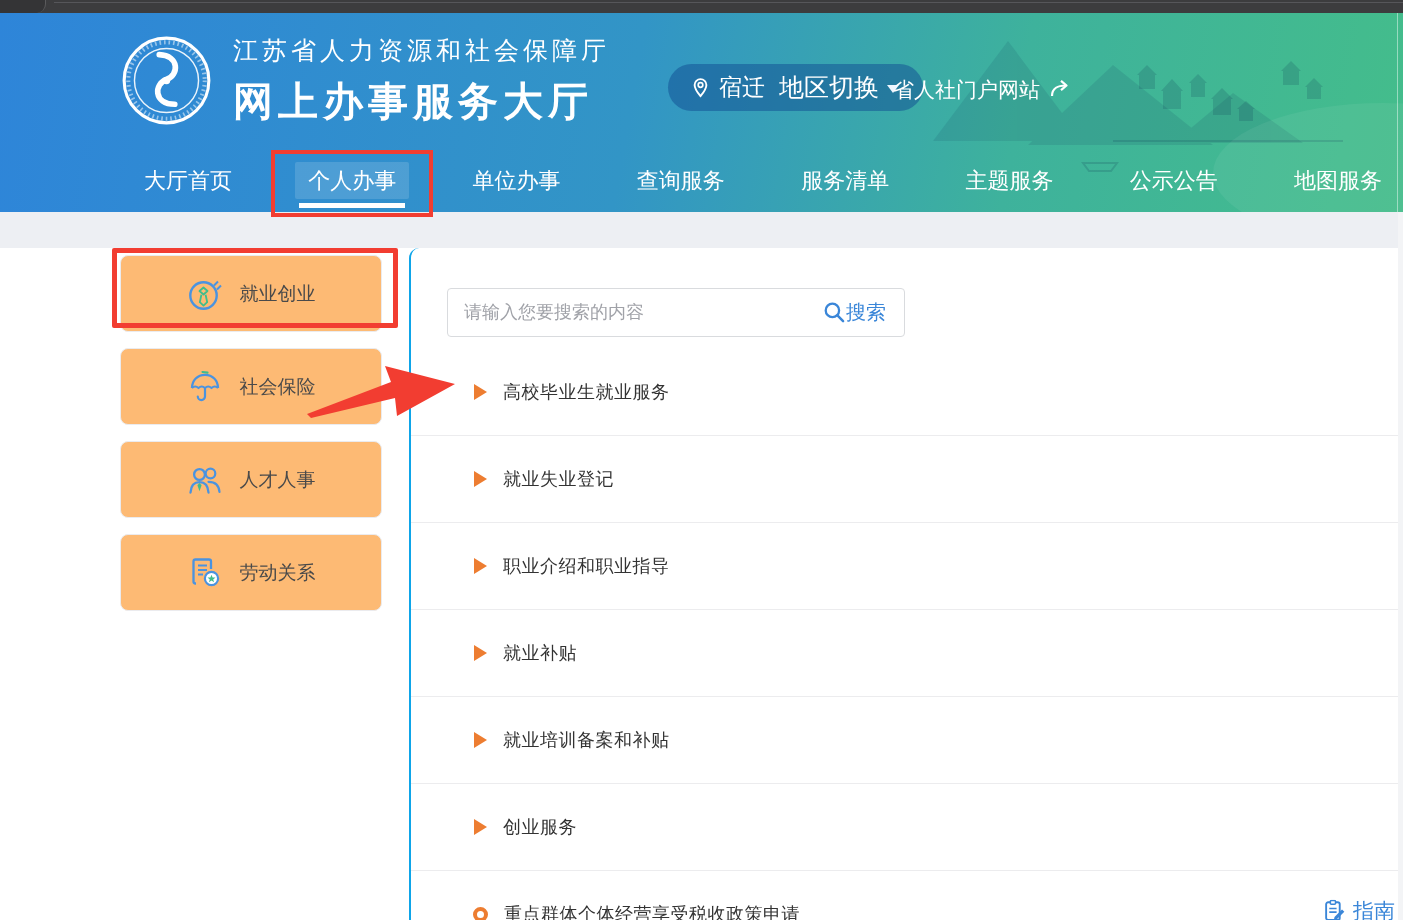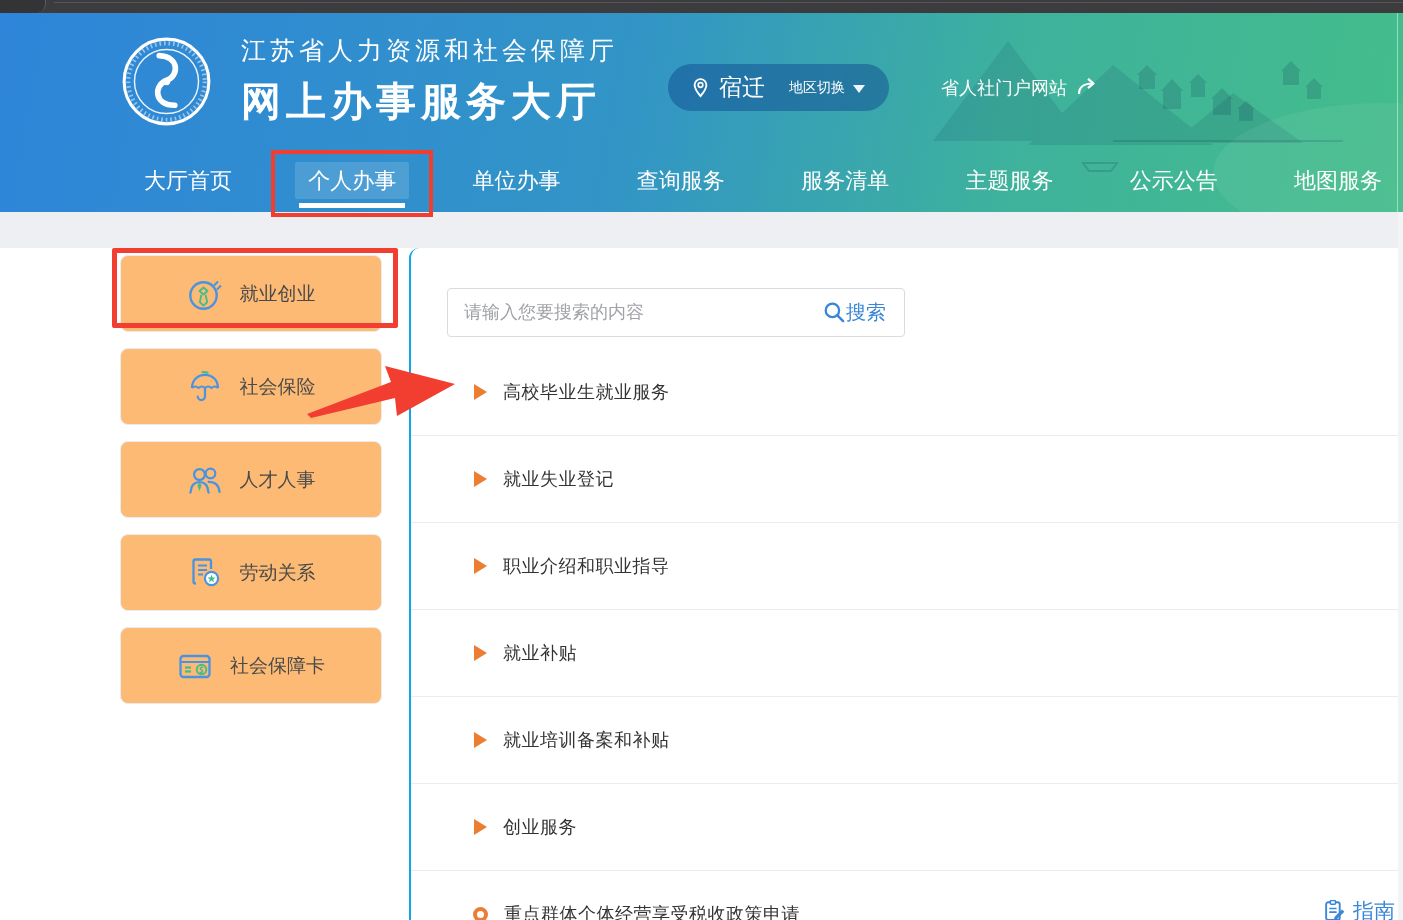--- a/index.html
+++ b/index.html
@@ -11,32 +11,32 @@
   
   .browser-bar { position:absolute; top:0; left:0; right:0; height:13px; background:#3c3c3e; z-index:5; }
   .browser-bar .tab-corner { position:absolute; left:0; top:0; width:46px; height:13px; background:#343436; border-bottom-right-radius:9px; border-right:1px solid #5a5a5c; }
   .browser-bar .top-line { position:absolute; left:54px; right:0; top:2px; height:1px; background:#56565a; }
 
   
   .header { position:absolute; top:13px; left:0; width:1403px; height:199px;
     background:linear-gradient(100deg,#2e85d9 0%,#3295c6 45%,#3eb29c 72%,#44bd8b 100%); z-index:1; }
   .header-art { position:absolute; right:0; top:0; width:620px; height:199px; pointer-events:none; }
 
-  .brand { position:absolute; left:120px; top:21px; display:flex; align-items:center; gap:28px; }
+  .brand { position:absolute; left:120px; top:21px; display:flex; gap:20px; }
   .logo { width:93px; height:93px; }
   .org-name { color:#fff; font-size:25px; letter-spacing:4px; }
   .site-name { color:#fff; font-size:40px; font-weight:bold; letter-spacing:5px; margin-top:7px; }
 
   .loc-pill { position:absolute; left:668px; top:51px; height:47px; padding:0 24px;
     border-radius:24px; background:rgba(15,76,146,.5); display:flex; align-items:center; color:#fff; cursor:pointer; }
   .loc-city { font-size:23px; font-weight:500; margin-left:10px; }
-  .region-switch { font-size:14px; margin-left:24px; }
+  .region-switch { font-size:25px; margin-left:14px; }
   .caret-down { width:0; height:0; border-left:6px solid transparent; border-right:6px solid transparent; border-top:8px solid #eef6ff; margin-left:8px; margin-top:3px; }
 
-  .portal { position:absolute; left:941px; top:63px; display:flex; align-items:center; gap:9px; color:#fff; font-size:18px; cursor:pointer; }
+  .portal { position:absolute; left:893px; top:63px; display:flex; align-items:center; gap:9px; color:#fff; font-size:21px; cursor:pointer; }
 
   .nav { position:absolute; left:131px; right:8px; bottom:0; height:62px; display:flex; justify-content:space-between; align-items:center; }
   .nav-item { position:relative; color:#fff; font-size:22px; font-weight:500; cursor:pointer; white-space:nowrap; }
   .nav-item .hl { padding:6px 13px; border-radius:2px; }
   .nav-item.active .hl { background:rgba(255,255,255,.14);font-family:Liberation Serif, serif; }
   .nav-item.active .underline { position:absolute; left:50%; transform:translateX(-50%); bottom:-12px; width:106px; height:5px; background:#fff; }
   .anno-tab-box { position:absolute; left:-24px; right:-24px; top:-16px; height:67px; border:4px solid #f23d31; z-index:9; pointer-events:none; }
 
   .edge-line-header { position:absolute; left:1397px; top:13px; height:199px; width:1px; background:rgba(255,255,255,.45); z-index:2; }
   .edge-strip { position:absolute; left:1398px; top:212px; right:0; bottom:0; background:#f3f4f6; z-index:3; }
@@ -260,30 +260,19 @@
         <path d="M9,28.5 H8.5 a2,2 0 0 1 -2,-2 V6.5 a2,2 0 0 1 2,-2 H22 a2,2 0 0 1 2,2 V14" fill="none" stroke="#4a93e0" stroke-width="2.3"></path>
         <line x1="11" y1="10.5" x2="20" y2="10.5" stroke="#4a93e0" stroke-width="2"></line>
         <line x1="11" y1="15" x2="20" y2="15" stroke="#4a93e0" stroke-width="2"></line>
         <line x1="11" y1="19.5" x2="16" y2="19.5" stroke="#4a93e0" stroke-width="2"></line>
         <circle cx="24.5" cy="23.5" r="6.6" fill="#ffffff" stroke="#4a93e0" stroke-width="2.2"></circle>
         <polygon points="24.5,19.8 25.6,22.5 28.5,22.6 26.2,24.4 27.1,27.2 24.5,25.5 21.9,27.2 22.8,24.4 20.5,22.6 23.4,22.5" fill="#3fbd8c"></polygon>
       </svg>
       <span class="side-label">劳动关系</span>
     </div>
 
-    <div class="side-card">
-      <svg class="side-icon" viewBox="0 0 36 36">
-        <rect x="3.5" y="8" width="29" height="21" rx="3" fill="none" stroke="#4a93e0" stroke-width="2.3"></rect>
-        <line x1="3.5" y1="14" x2="32.5" y2="14" stroke="#4a93e0" stroke-width="2"></line>
-        <line x1="8" y1="19.5" x2="14" y2="19.5" stroke="#3fbd8c" stroke-width="2.2"></line>
-        <line x1="8" y1="23.5" x2="14" y2="23.5" stroke="#3fbd8c" stroke-width="2.2"></line>
-        <circle cx="24.5" cy="21.5" r="4.8" fill="none" stroke="#3fbd8c" stroke-width="1.9"></circle>
-        <path d="M26.3,19.6 c-2.8,-1 -4.3,1.5 -1.9,2.3 c2.4,0.8 0.9,3.3 -1.9,2.3" fill="none" stroke="#3fbd8c" stroke-width="1.4"></path>
-      </svg>
-      <span class="side-label">社会保障卡</span>
-    </div>
   </aside>
 
   <svg class="anno-arrow" viewBox="0 0 160 70">
     <polygon points="4,56 88,24 82,8 152,26 94,58 92,40 8,60" fill="#f23d31"></polygon>
   </svg>
 
 </div>
 
 </body></html>

